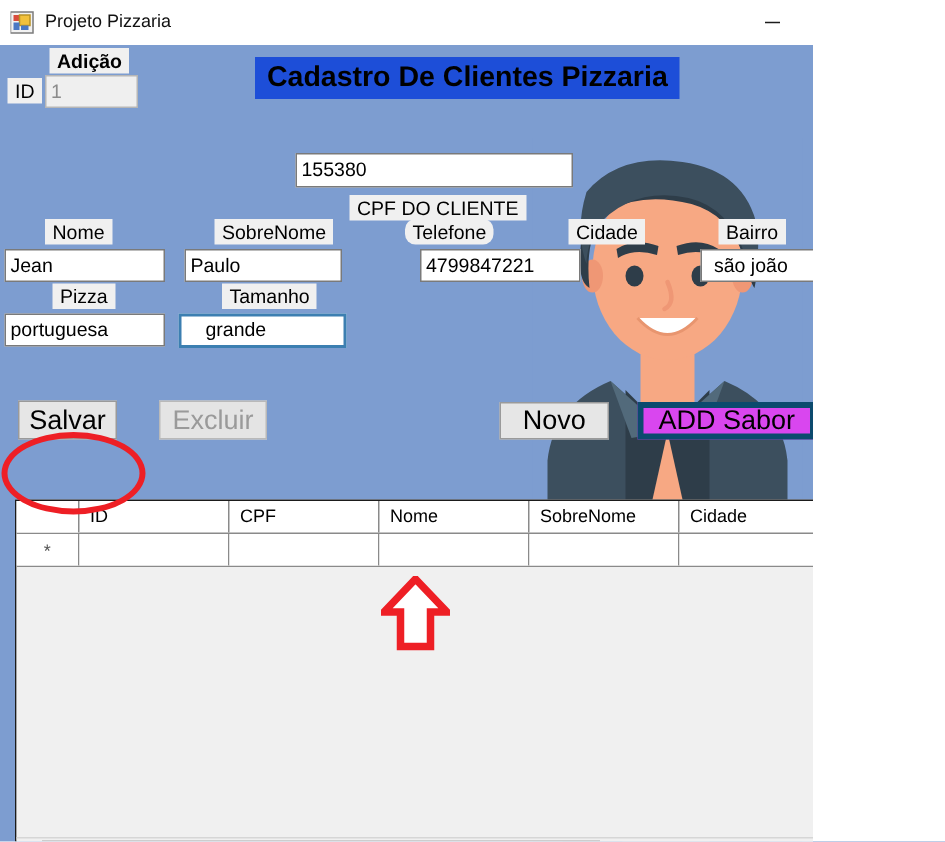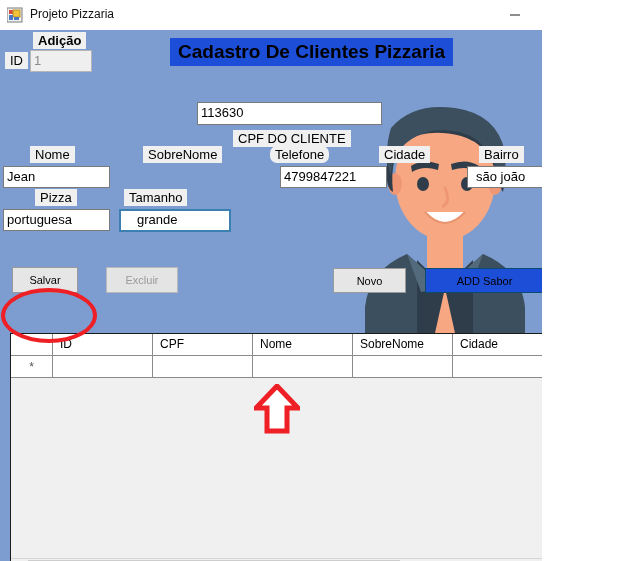--- a/index.html
+++ b/index.html
@@ -35,24 +35,24 @@
 
   
   .tbx{position:absolute;background:#ffffff;border:1px solid #7a7a7a;
        font-size:13px;color:#000;line-height:18px;padding:1px 2px 1px 3px;
        box-sizing:border-box;white-space:nowrap;overflow:hidden;}
   .tbx.focus{border:2px solid #3c7fb1;padding:0px 1px 0px 2px;}
   .tbx.disabled{background:#efefef;color:#8c8c8c;border:1px solid #b6b6b6;}
 
   
   .btn{position:absolute;background:#e6e6e6;border:1px solid #9a9a9a;
-       font-size:11px;color:#000;display:flex;align-items:center;justify-content:center;
+       font-size:18px;color:#000;display:flex;align-items:center;justify-content:center;
        box-sizing:border-box;white-space:nowrap;}
   .btn.disabled{color:#9a9a9a;background:#e4e4e4;border-color:#b9b9b9;}
-  .btn.accent{background:#1d4ed8;border:1px solid #0c4a6e;}
+  .btn.accent{background:#d946ef;border:4px solid #0c4a6e;}
 
   
   .banner{position:absolute;background:#1d4ed8;color:#000;font-weight:bold;
           font-size:19px;padding:2px 8px;white-space:nowrap;line-height:24px;}
 
   
   .grid{position:absolute;left:10px;top:303px;width:610px;height:245px;
         background:#ffffff;border:1px solid #1b1b1b;box-sizing:border-box;overflow:hidden;}
   .grid-head{position:absolute;left:0;top:0;width:608px;height:22px;
              background:#ffffff;border-bottom:1px solid #8a8a8a;box-sizing:border-box;display:flex;}
@@ -162,39 +162,40 @@
       </svg>
     </div>
 
     <div class="banner" style="left:170px;top:8px;">Cadastro De Clientes Pizzaria</div>
 
     <div class="lbl bold" style="left:33px;top:2px;">Adição</div>
     <div class="lbl" style="left:5px;top:22px;">ID</div>
     <div class="tbx disabled" style="left:30px;top:20px;width:62px;height:22px;">1</div>
 
     <div class="lbl" style="left:233px;top:52px;margin-top:48px;">CPF DO CLIENTE</div>
-    <div class="tbx" style="left:197px;top:72px;width:185px;height:23px;">113630</div>
+    <div class="tbx" style="left:197px;top:72px;width:185px;height:23px;">155380</div>
 
     <div class="lbl" style="left:30px;top:116px;">Nome</div>
     <div class="tbx" style="left:3px;top:136px;width:107px;height:22px;">Jean</div>
 
     <div class="lbl" style="left:143px;top:116px;">SobreNome</div>
+    <div class="tbx" style="left:123px;top:136px;width:105px;height:22px;">Paulo</div>
 
     <div class="lbl" style="left:270px;top:116px;border-radius:7px;">Telefone</div>
     <div class="tbx" style="left:239px;top:136px;width:107px;height:22px;margin-left:41px;">4799847221</div>
 
     <div class="lbl" style="left:379px;top:116px;">Cidade</div>
 
     <div class="lbl" style="left:479px;top:116px;">Bairro</div>
     <div class="tbx" style="left:467px;top:136px;width:117px;height:22px;padding-left:8px;">são joão</div>
 
     <div class="lbl" style="left:35px;top:159px;">Pizza</div>
     <div class="tbx" style="left:3px;top:179px;width:107px;height:22px;">portuguesa</div>
 
-    <div class="lbl" style="left:124px;top:159px;">Tamanho</div>
+    <div class="lbl" style="left:148px;top:159px;">Tamanho</div>
     <div class="tbx focus" style="left:119px;top:179px;width:112px;height:23px;padding-left:16px;">grande</div>
 
     <div class="btn" style="left:12px;top:237px;width:66px;height:26px;">Salvar</div>
     <div class="btn" style="left:333px;top:238px;width:73px;height:25px;">Novo</div>
     <div class="btn disabled" style="left:106px;top:237px;width:72px;height:26px;">Excluir</div>
     <div class="btn accent" style="left:425px;top:238px;width:119px;height:25px;">ADD Sabor</div>
 
     <div class="grid">
 
       <div class="grid-head">

